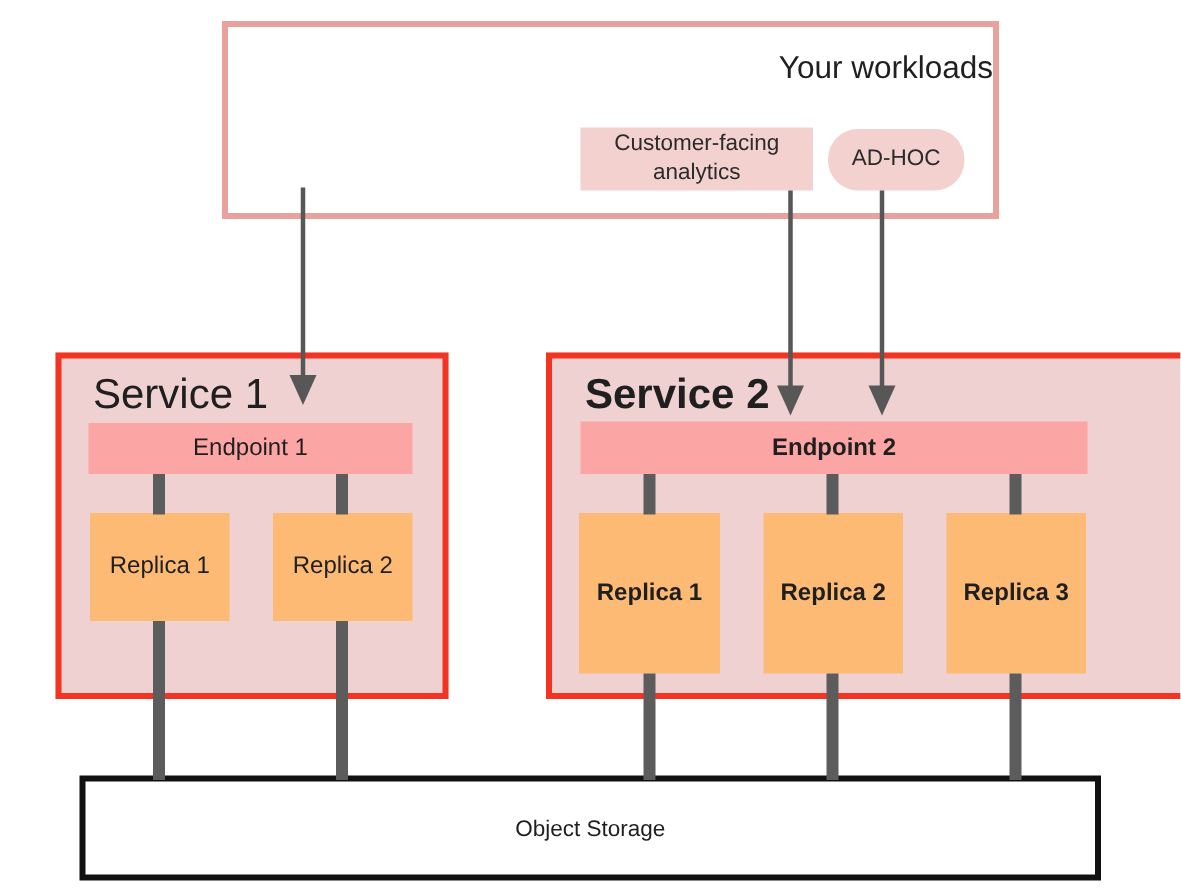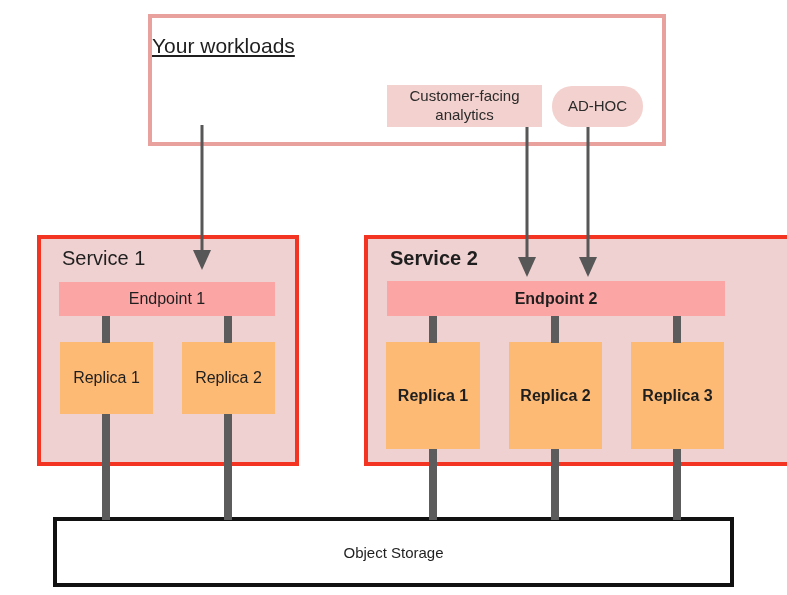--- a/index.html
+++ b/index.html
@@ -20,24 +20,23 @@
   .workloads-box {
     position: absolute;
     left: 148px; top: 14px;
     width: 518px; height: 132px;
     border: 4px solid #e9a19e;
     background: #ffffff;
   }
   .workloads-title {
     position: absolute;
     left: 0; right: 0; top: 16px;
-    text-align: left;
+    text-align: right;
     font-size: 21px;
     color: #1f1f1f;
-    text-decoration: underline;
   }
   .wl-item {
     position: absolute;
     background: #f3d1ce;
     display: flex;
     align-items: center;
     justify-content: center;
     text-align: center;
     font-size: 15px;
     line-height: 1.25;
@@ -51,21 +50,21 @@
   .service-box {
     position: absolute;
     border: 4px solid #f43422;
     background: #f0d1d1;
   }
   .service-1 { left: 37px; top: 235px; width: 262px; height: 231px; }
   .service-2 { left: 364px; top: 235px; width: 432px; height: 231px; font-weight: bold; }
   .service-title {
     position: absolute;
     top: 8px;
-    font-size: 20px;
+    font-size: 28px;
     color: #1f1f1f;
   }
   .service-1 .service-title { left: 21px; }
   .service-2 .service-title { left: 22px; }
 
   .endpoint-bar {
     position: absolute;
     background: #fca5a5;
     display: flex;
     align-items: center;

